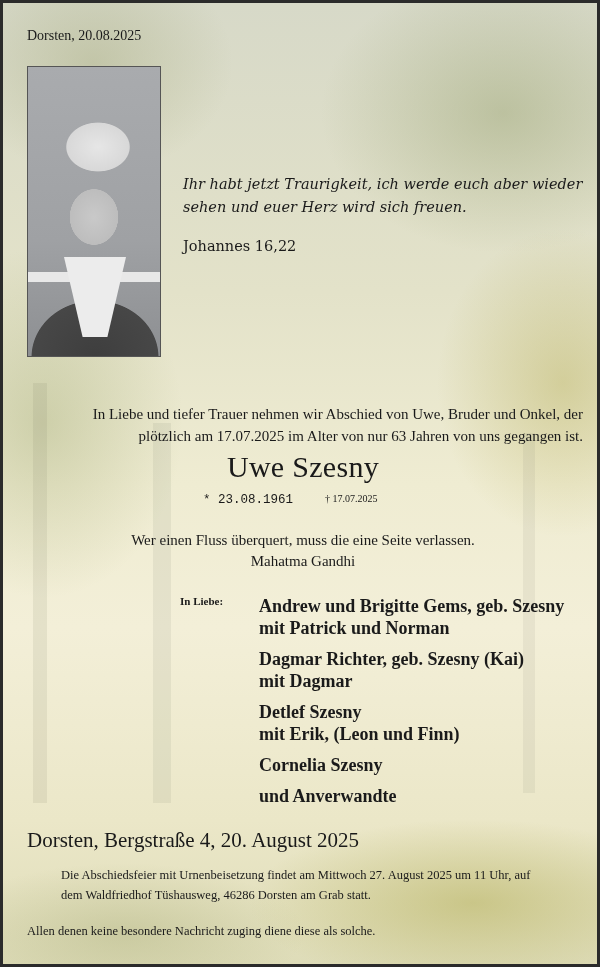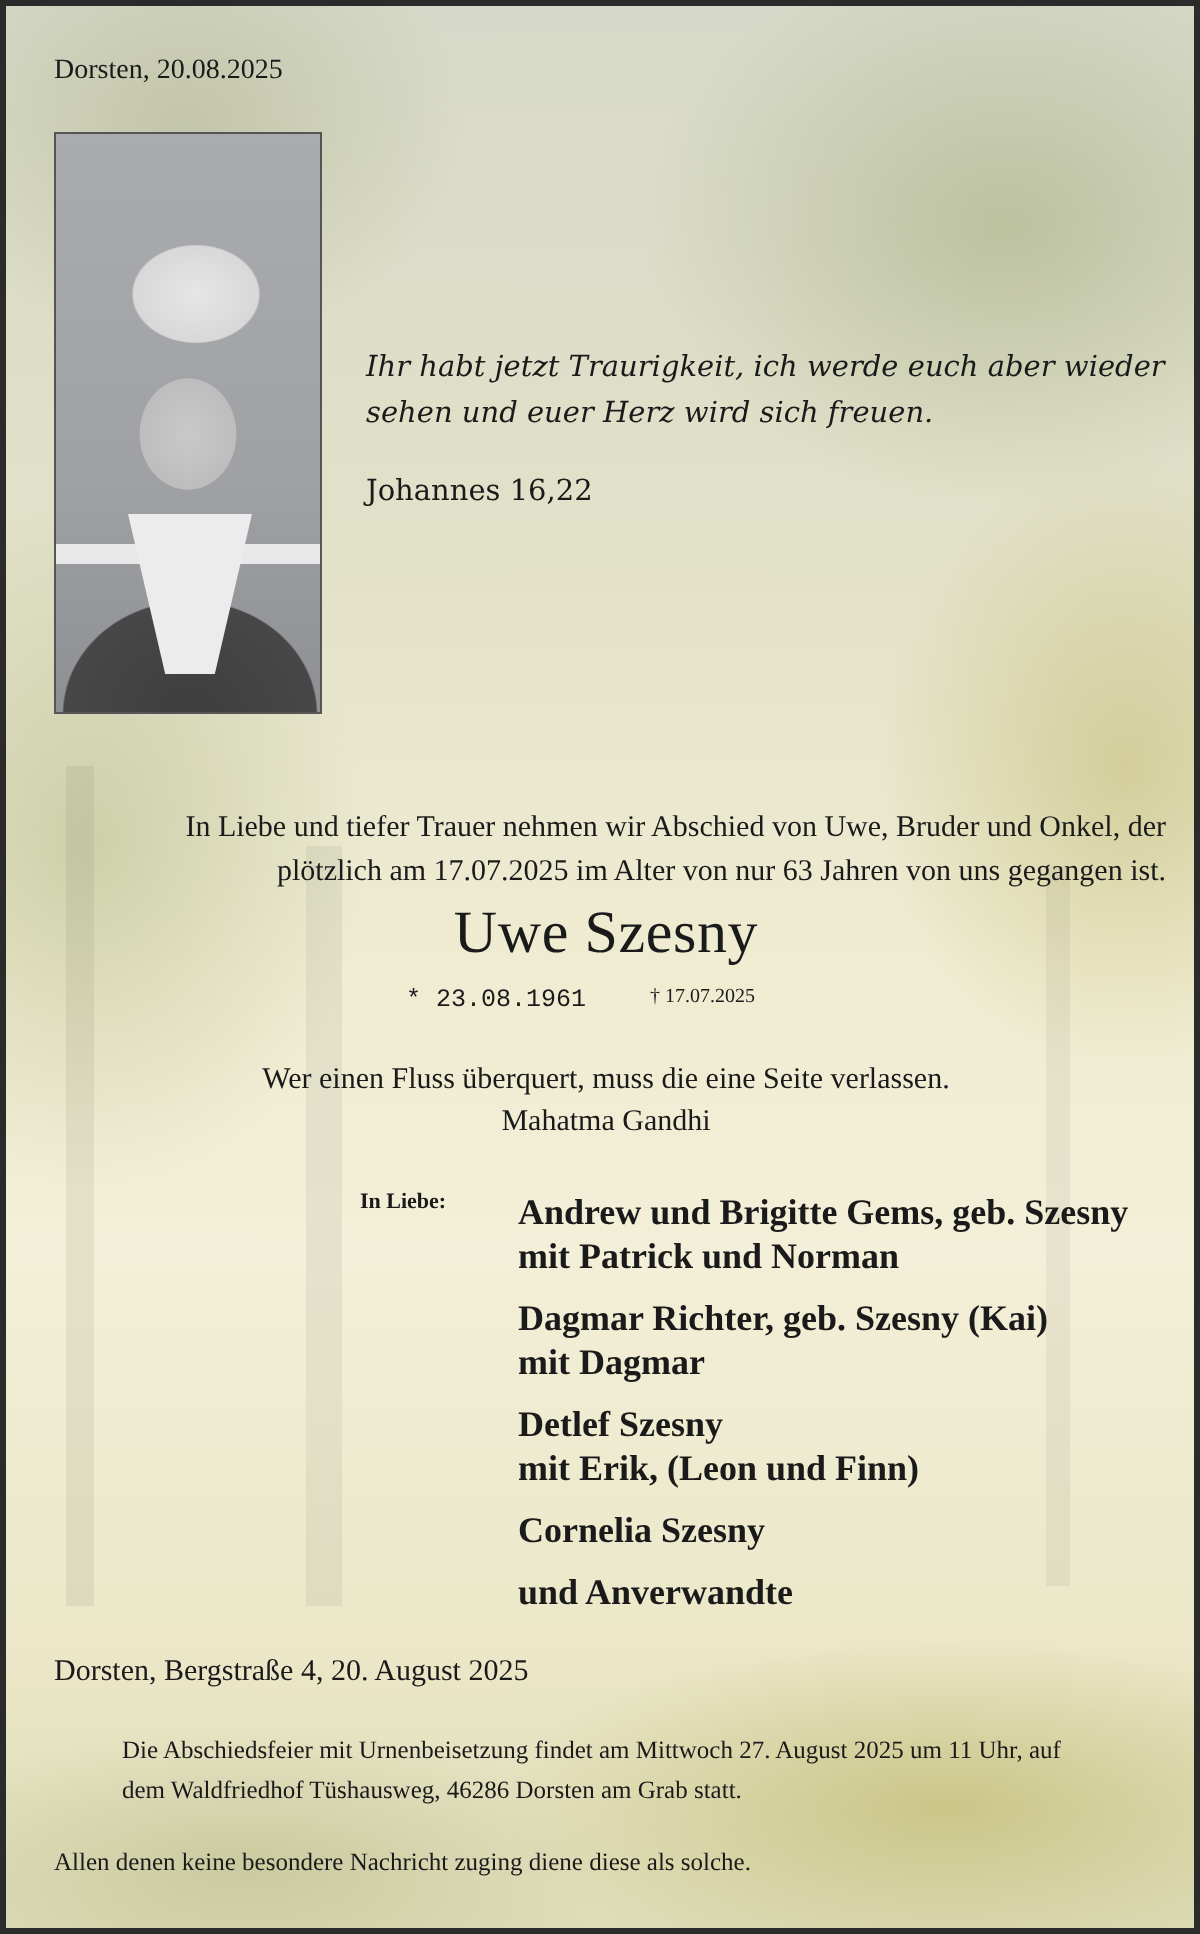--- a/index.html
+++ b/index.html
@@ -40,21 +40,21 @@
   .quote-src { left: 180px; top: 235px; font-size: 14.5px; }
   .intro { left: 20px; top: 384px; width: 560px; text-align: right; font-family: "Liberation Serif", serif; font-size: 15px; line-height: 22px; margin-top: 16px; }
   .name { left: 0; top: 447px; width: 600px; text-align: center; font-family: "Liberation Serif", serif; font-size: 30px; font-weight: normal; letter-spacing: 0.3px; }
   .name span { display: inline-block; transform: translateX(0px); }
   .birth { left: 200px; top: 490px; font-family: Liberation Mono, monospace; font-size: 12.5px; }
   .death { left: 322px; top: 490px; font-family: "Liberation Serif", serif; font-size: 10px; }
   .motto { left: 0; top: 527px; width: 600px; text-align: center; font-family: "Liberation Serif", serif; font-size: 15px; line-height: 21px; }
   .inliebe { left: 177px; top: 592px; font-family: "Liberation Serif", serif; font-size: 11px; font-weight: bold; }
   .mourners { left: 256px; top: 592px; font-family: "Liberation Serif", serif; font-size: 18px; font-weight: bold; }
   .mourner-group { margin-bottom: 9px; line-height: 22px; }
-  .place-date { left: 24px; top: 825px; font-family: "Liberation Serif", serif; font-size: 15px; }
+  .place-date { left: 24px; top: 825px; font-family: "Liberation Serif", serif; font-size: 21px; }
   .ceremony { left: 24px; top: 862px; width: 560px; font-family: "Liberation Serif", serif; font-size: 12.5px; line-height: 20px; margin-left: 34px; }
   .closing { left: 24px; top: 921px; font-family: "Liberation Serif", serif; font-size: 12.5px; }
 </style>
 </head>
 <body>
 
 <div class="page">
   <div class="trunk t1"></div>
   <div class="trunk t2"></div>
   <div class="trunk t3"></div>

